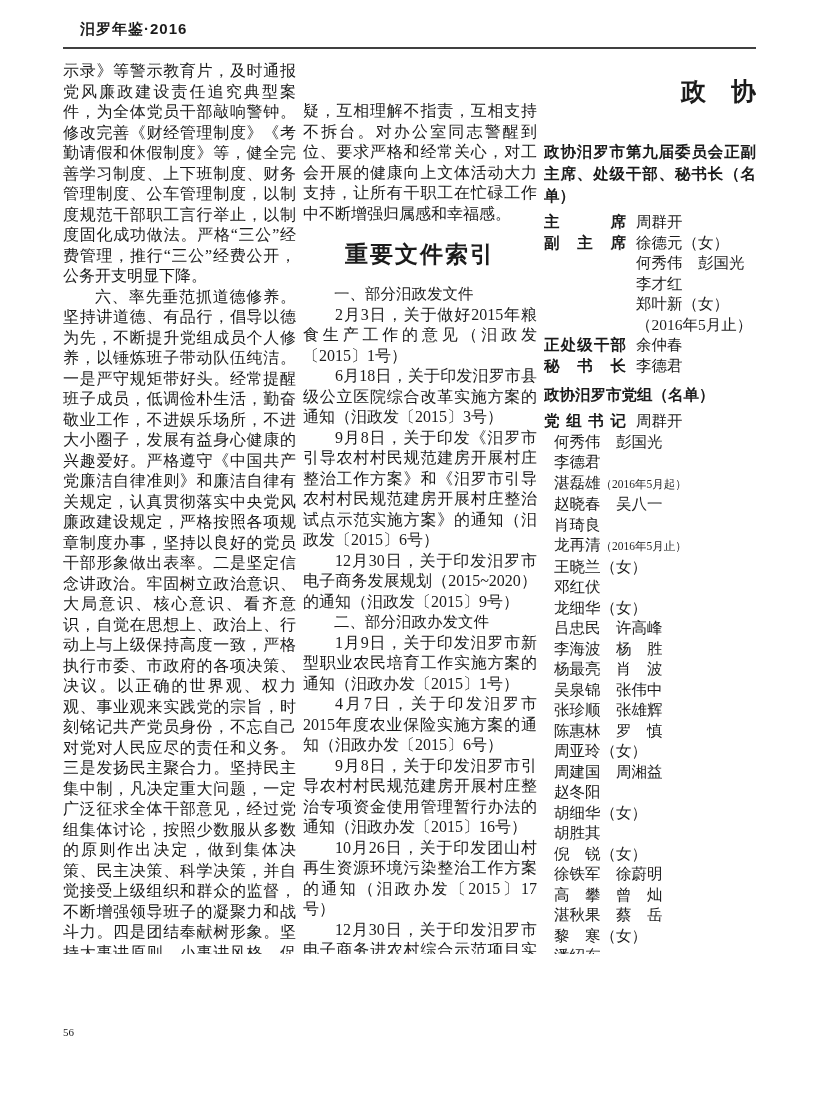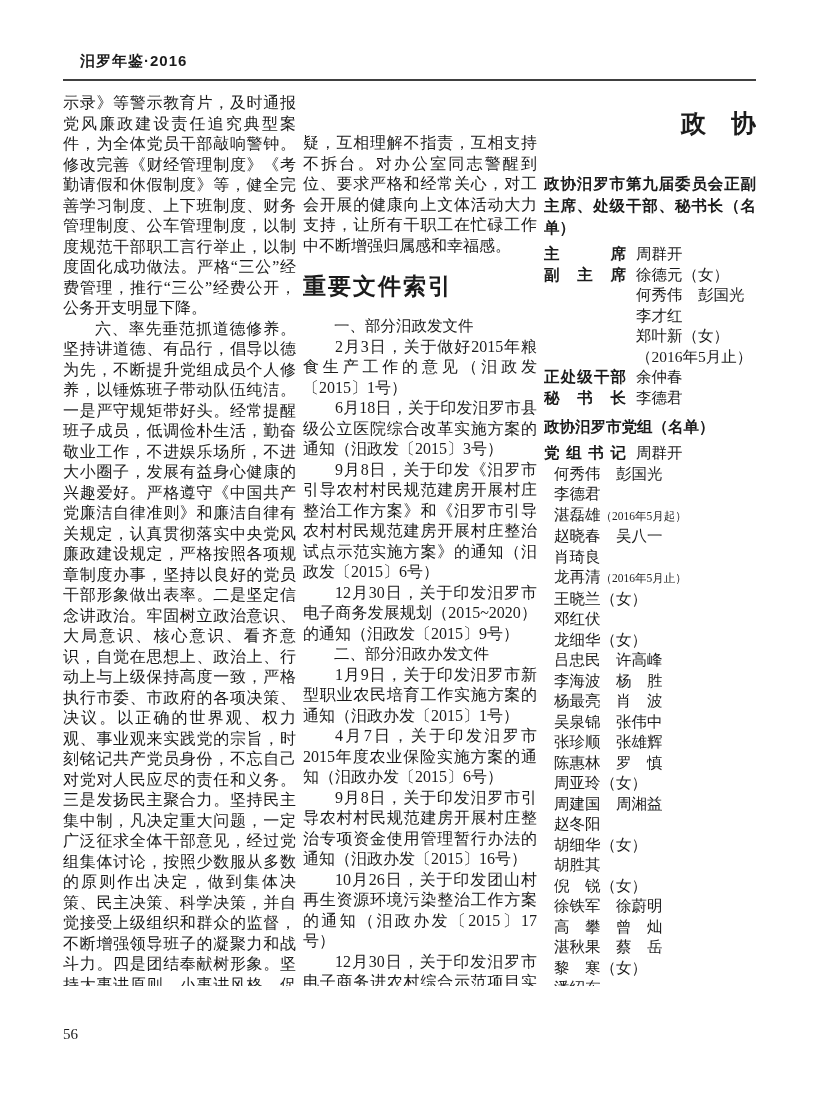--- a/index.html
+++ b/index.html
@@ -2,21 +2,21 @@
 <html><head>
 <meta charset="utf-8">
 <style>
   html,body{margin:0;padding:0;background:#e8e8e8;}
   .page{
     position:relative;
     width:816px;height:1099px;
     margin:0 auto;
     background:#ffffff;
     box-sizing:border-box;
-    padding:52px 60px 0 63px;
+    padding:20px 60px 0 63px;
     font-family:"Liberation Serif","DejaVu Serif",serif;
     color:#1b1b1b;
     overflow:hidden;
   }
   .header-title{
     font-family:"Liberation Sans","DejaVu Sans",sans-serif;
     font-weight:bold;font-size:15px;letter-spacing:1px;
     padding-left:17px;
   }
   .header-rule{border-bottom:2.5px solid #404040;margin-top:8px;}
@@ -27,21 +27,21 @@
   .col-right{width:212px;}
   
   .para{
     margin:0;font-size:16px;line-height:20.5px;
     text-align:justify;text-justify:inter-ideograph;
   }
   .para.indent{text-indent:2em;}
   .section-title{
     margin:16px 0 14px;
     font-size:23px;font-weight:bold;letter-spacing:2px;
-    line-height:30px;
+    text-align:center;line-height:30px;
   }
   .subsection{
     margin:0;font-family:"Liberation Sans","DejaVu Sans",sans-serif;
     font-size:15.5px;line-height:20.5px;text-indent:2em;
   }
   .index-item{
     margin:0;font-size:16px;line-height:20.5px;
     text-align:justify;text-indent:2em;
   }
   
@@ -61,21 +61,21 @@
     flex:none;width:82px;
     font-family:"Liberation Sans","DejaVu Sans",sans-serif;
     font-weight:bold;
     text-align:justify;text-align-last:justify;
   }
   .officer-names{flex:1;padding-left:10px;}
   .name-line{white-space:nowrap;}
   .note{font-size:11.5px;}
   .page-number{
     position:absolute;left:63px;top:1026px;
-    font-size:15px;
+    font-size:11px;
   }
 </style>
 </head>
 <body>
 
 <div class="page">
   <div>
     <div class="header-title">汨罗年鉴·2016</div>
     <div class="header-rule"></div>
   </div>

